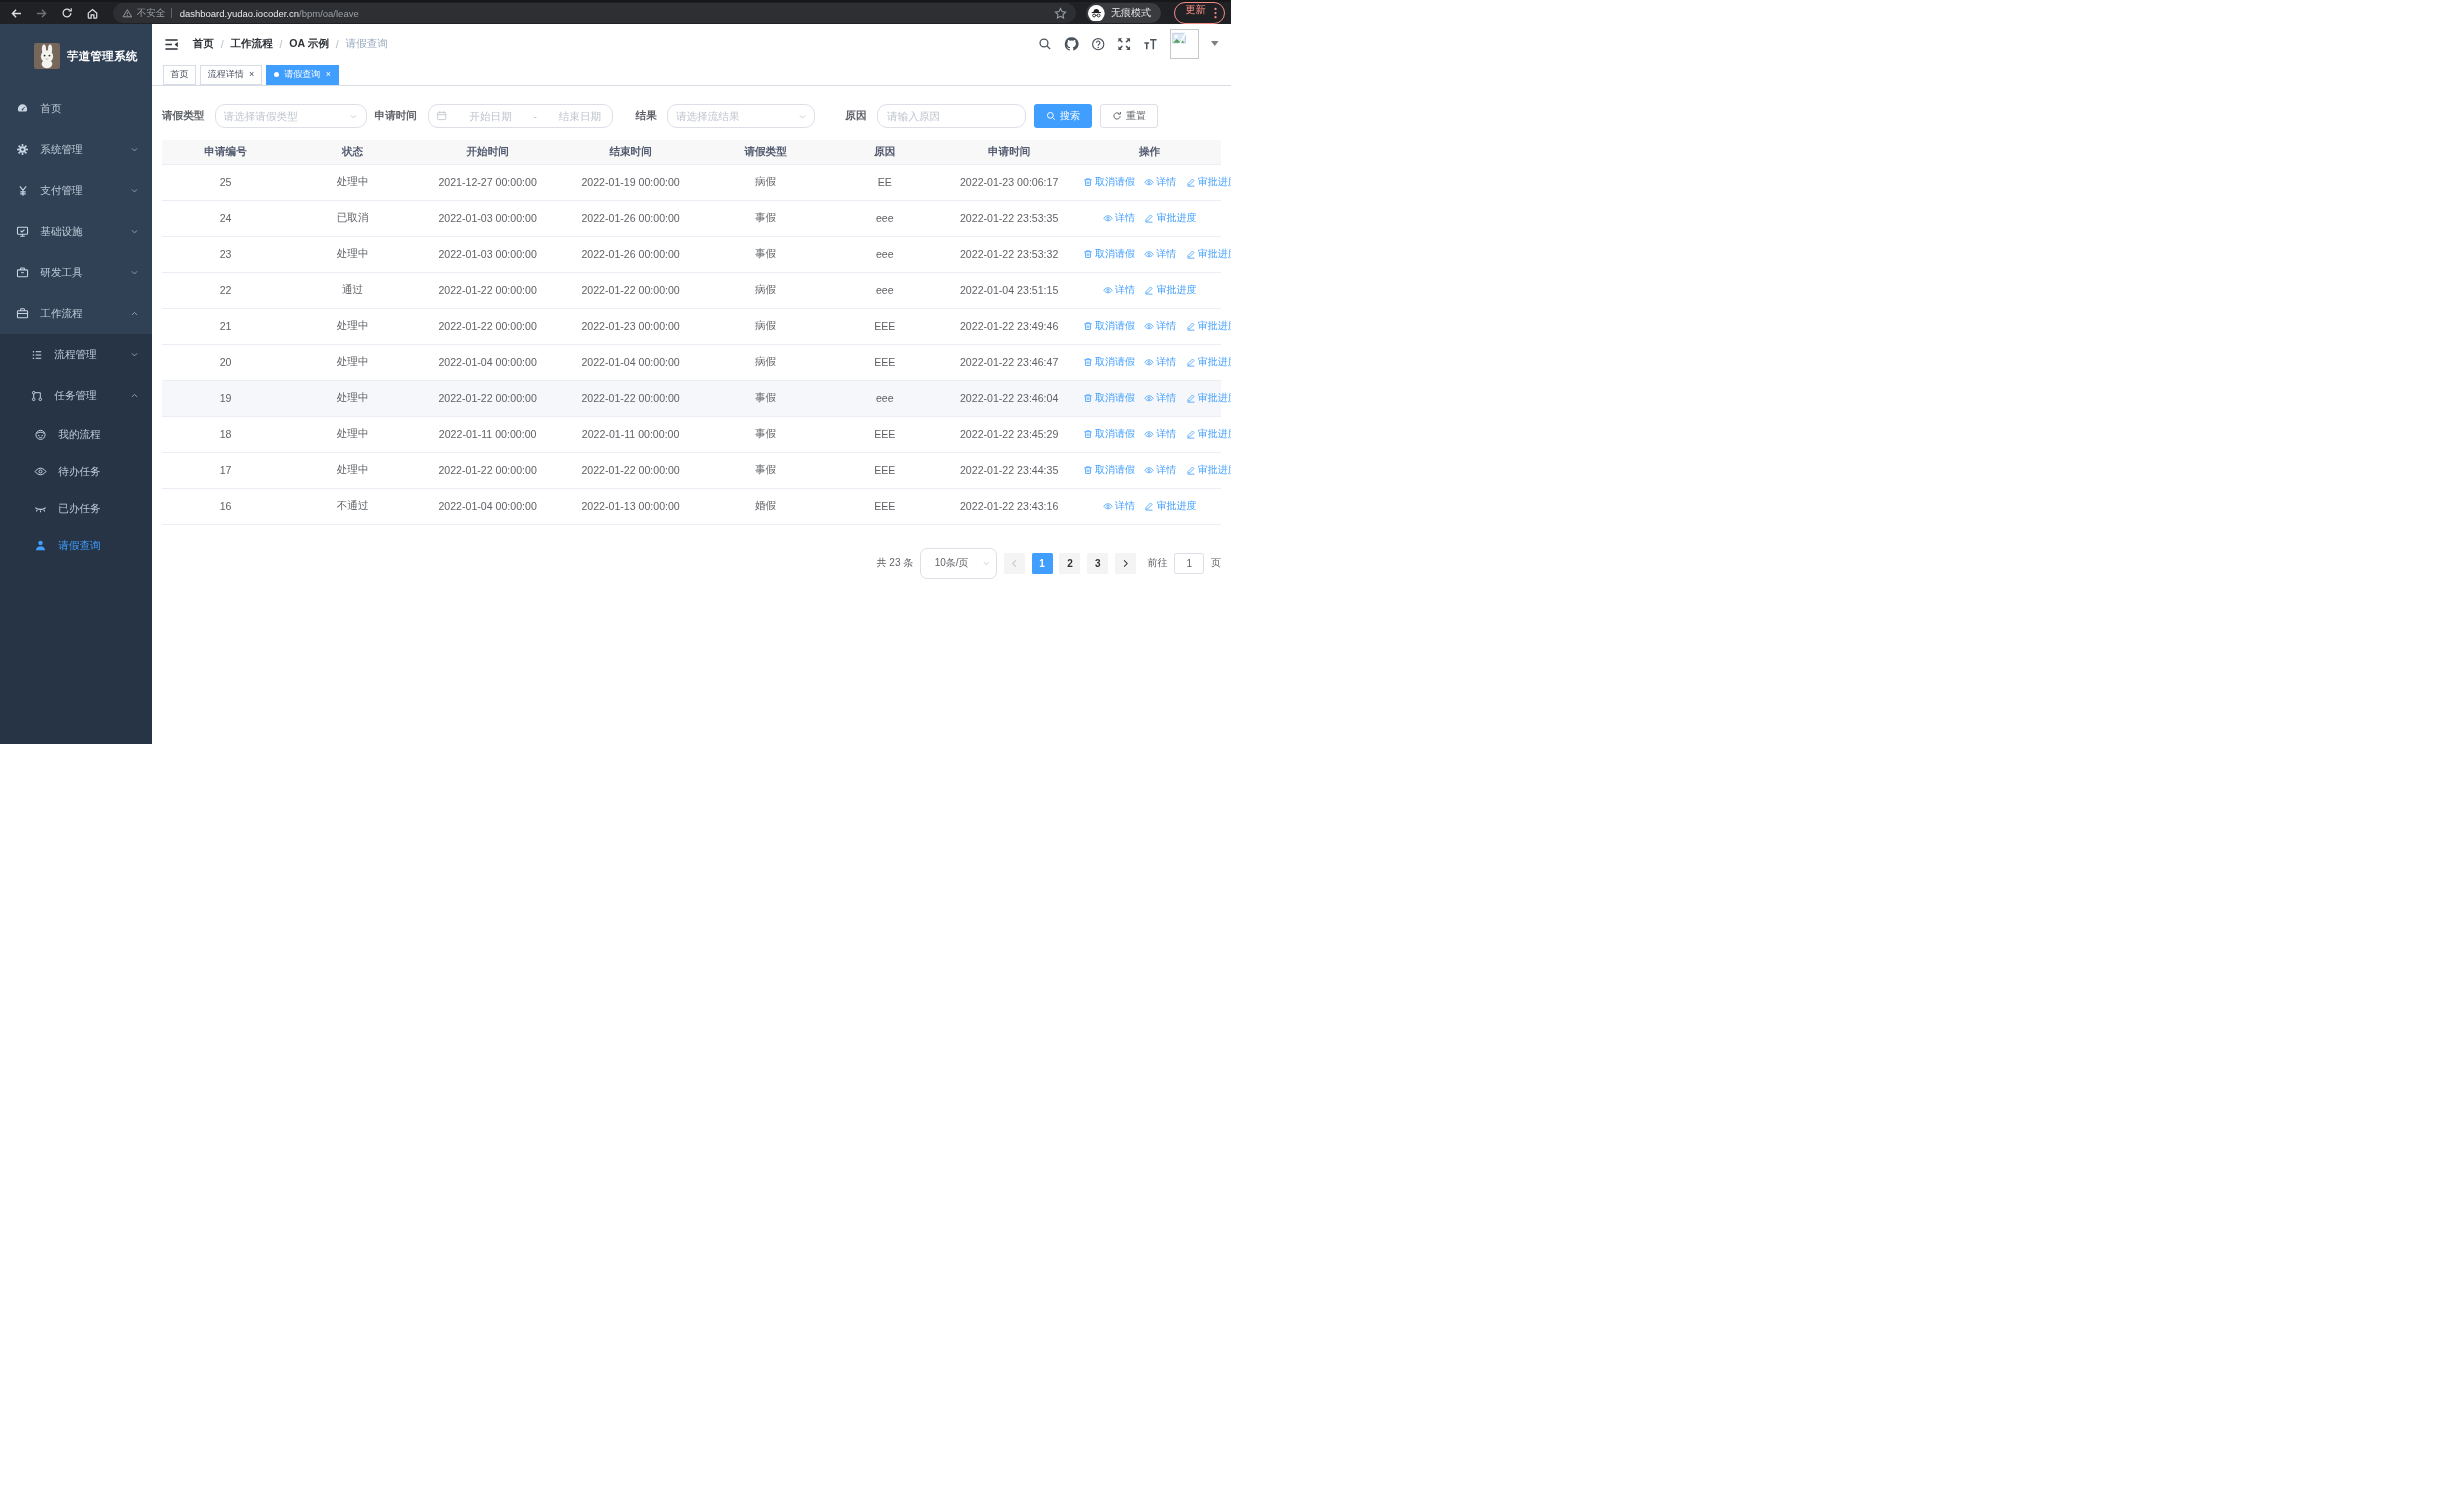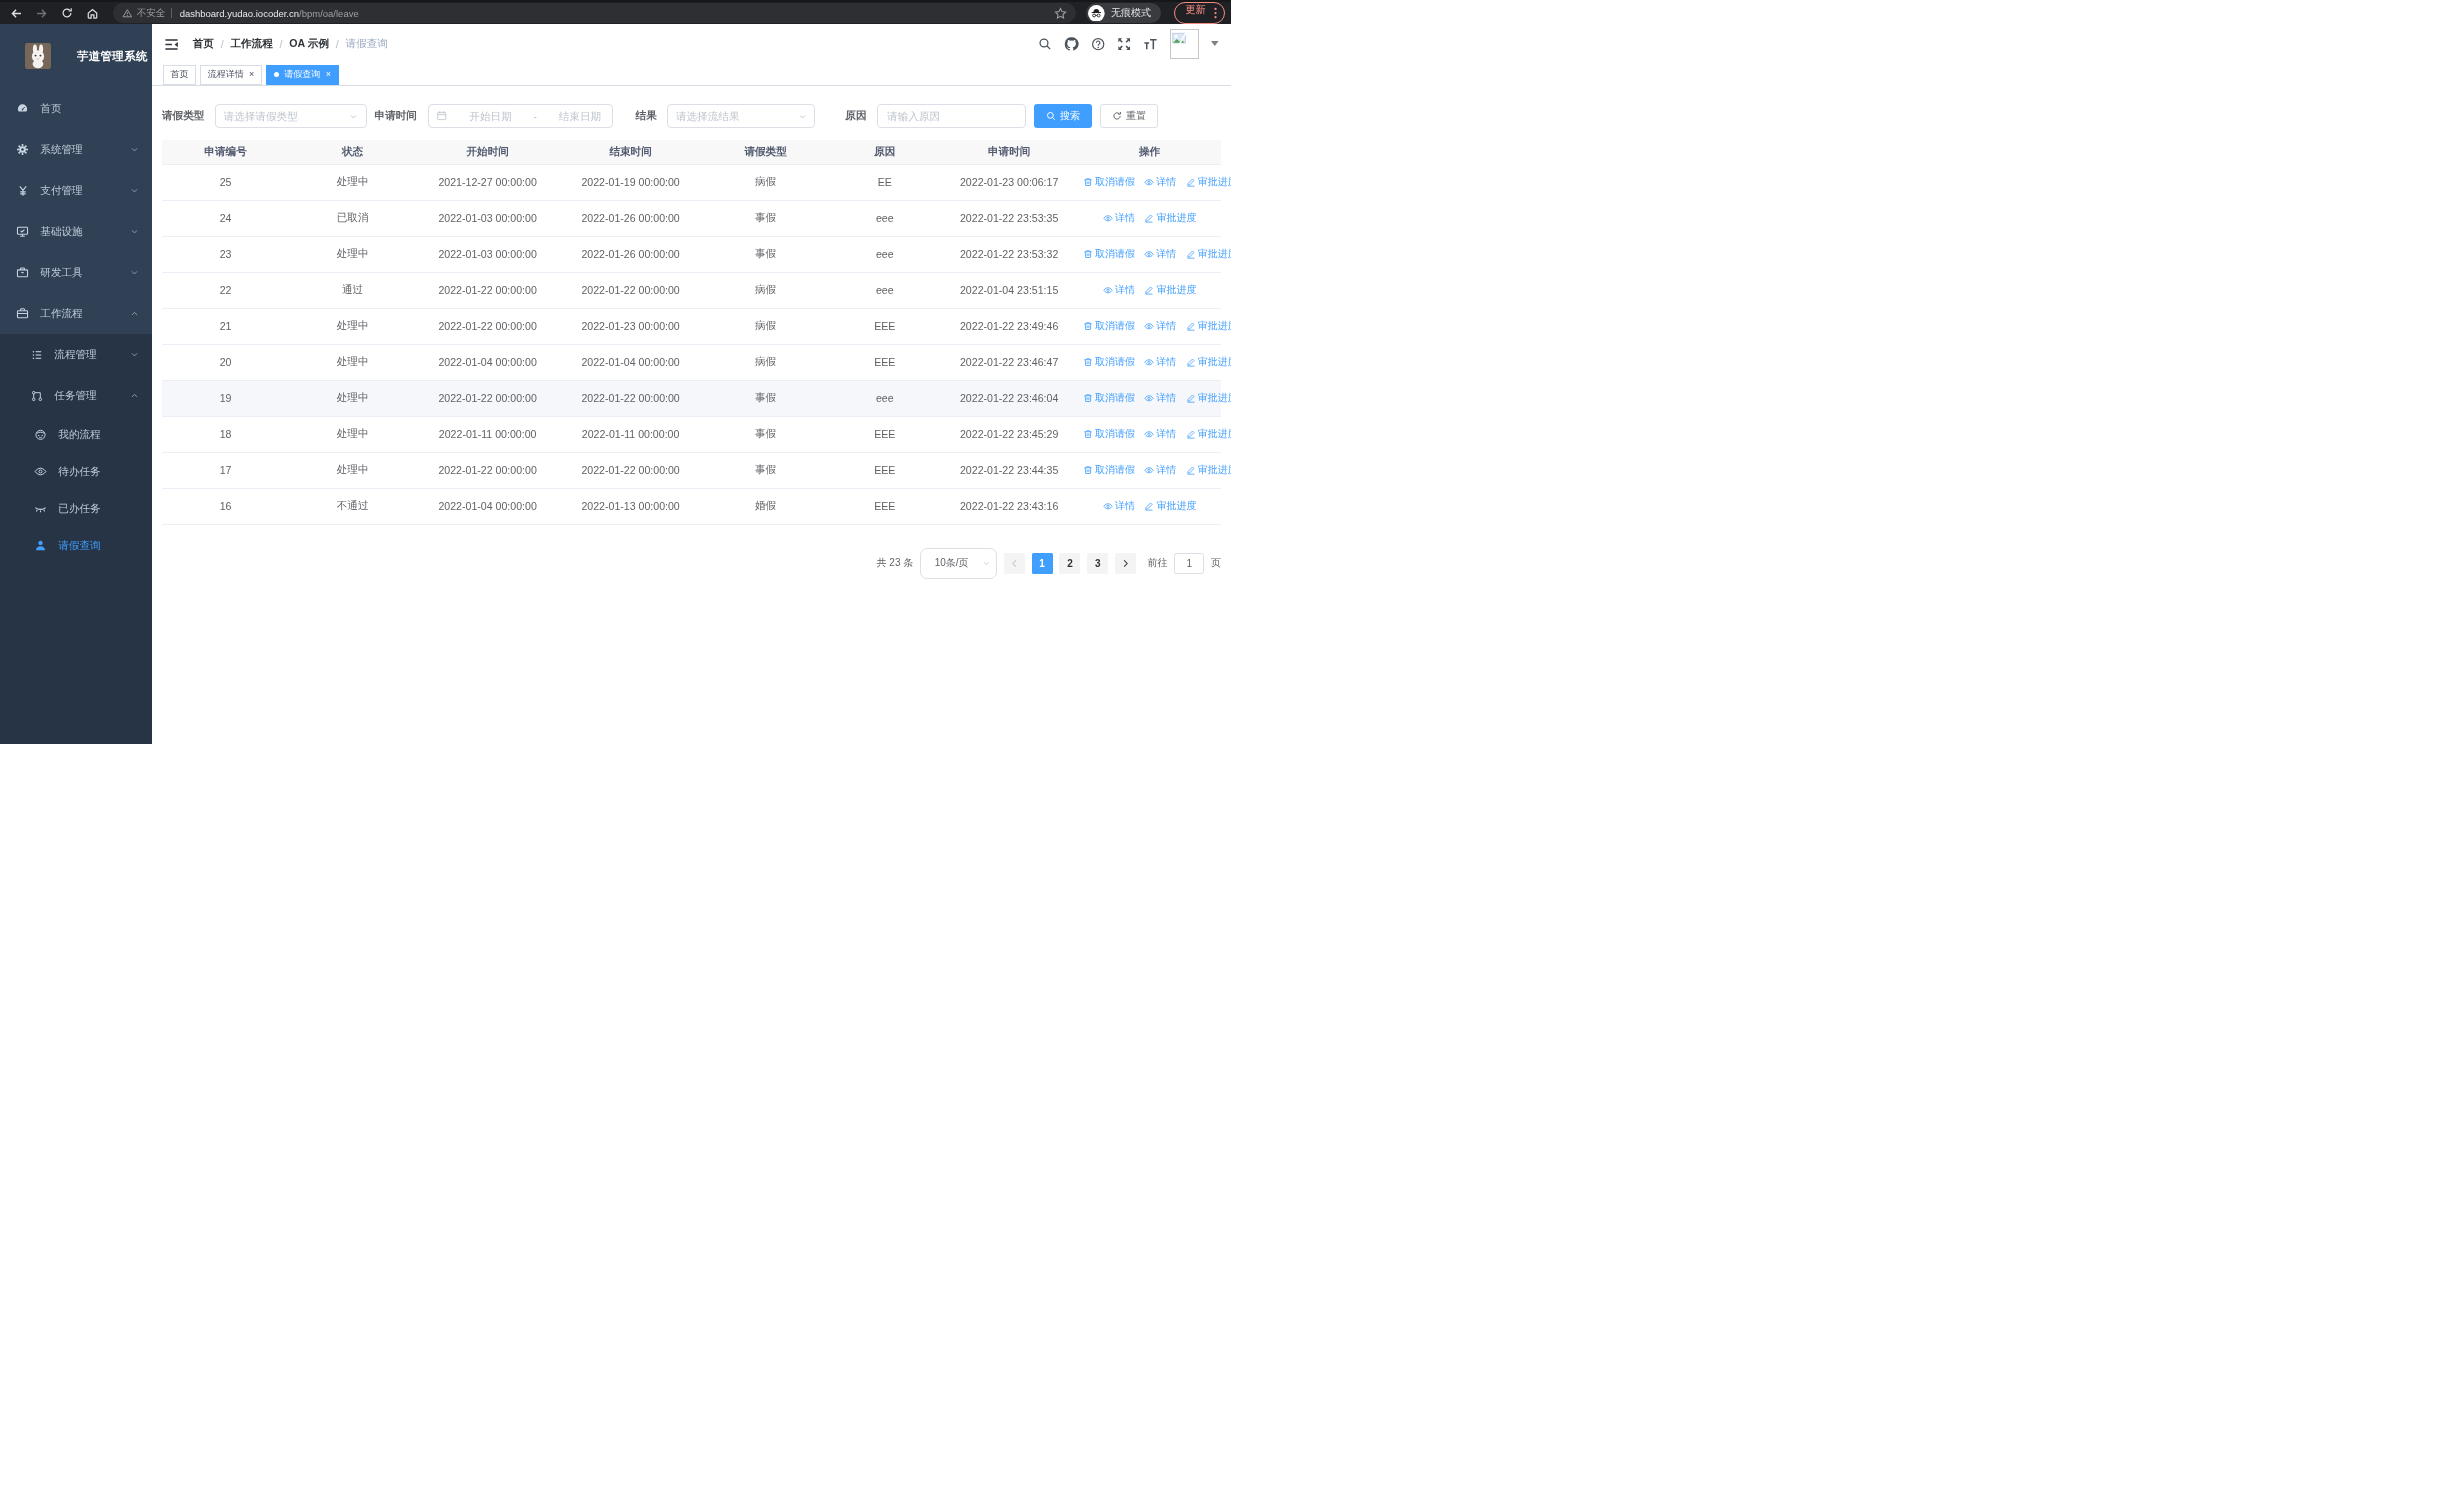--- a/index.html
+++ b/index.html
@@ -21,21 +21,21 @@
   .url-pill .path{color:#9aa0a6}
   .url-pill .sp{flex:1}
   .incog{display:flex;align-items:center;gap:6px;background:#3a3b3f;border-radius:10.6px;height:20.5px;
     padding:0 10px 0 2.3px;color:#e8eaed;font-size:10px;flex-shrink:0}
   .update-pill{display:flex;gap:8.4px;border:1.1px solid #f28b82;border-radius:11.4px;
     height:22px;padding:0 6.8px 0 10.6px;color:#f28b82;font-size:10.3px;margin-left:7.6px;flex-shrink:0}
 
   
   .app{display:flex;height:720px}
   .sidebar{width:152px;background:#304156;flex-shrink:0;display:flex;flex-direction:column;overflow:hidden}
-  .logo-row{height:64px;display:flex;align-items:center;padding-left:25px;gap:26px;flex-shrink:0}
+  .logo-row{height:64px;display:flex;align-items:center;padding-left:34px;gap:7px;flex-shrink:0}
   .logo-img{width:26px;height:26px;border-radius:2.3px;overflow:hidden;flex-shrink:0}
   .app-title{color:#fff;font-size:11.4px;font-weight:700;letter-spacing:0.4px}
   .menu{flex:1;display:flex;flex-direction:column}
   .mi{display:flex;align-items:center;color:#bfcbd9;font-size:10.6px;cursor:pointer;flex-shrink:0}
   .mi .mico{width:13.7px;height:13.7px;margin-right:10.6px;color:#c9d4e3}
   .mi .chev{margin-left:auto;margin-right:13px;width:9px;height:9px;color:#9aa5b5}
   .lv1{height:41px;padding-left:16px}
   .lv2{height:41px;padding-left:30px}
   .lv3{height:37px;padding-left:34px}
   .submenu{background:#263445;padding-bottom:183px}
@@ -58,21 +58,21 @@
   .tag{height:20px;display:flex;align-items:center;gap:5.3px;padding:0 6.8px;border:0.8px solid #d8dce5;
     background:#fff;color:#495060;font-size:9px;cursor:pointer}
   .tag .x{font-size:9px;line-height:1;cursor:pointer}
   .tag.active{background:#409eff;border-color:#409eff;color:#fff}
   .tag .dot{width:5.3px;height:5.3px;border-radius:50%;background:#fff}
 
   
   .content{flex:1;padding:18px 10px 0 10px;background:#fff;overflow:hidden}
   .filter-row{display:flex;align-items:center}
   .flabel{font-size:10.6px;color:#5f6368;font-weight:600;margin-right:10.6px;white-space:nowrap}
-  .box{height:24px;border:0.8px solid #dcdfe6;border-radius:4px;background:#fff;display:flex;align-items:center}
+  .box{height:24px;border:0.8px solid #dcdfe6;border-radius:10px;background:#fff;display:flex;align-items:center}
   .box input{border:none;outline:none;font-size:10.6px;color:#606266;width:100%;font-family:inherit;background:transparent}
   ::placeholder{color:#bfc4cc;opacity:1}
   .sel{width:152px;padding:0 7.6px;justify-content:space-between;cursor:pointer}
   .sel .chevi{color:#c0c4cc;width:9px;height:9px;flex-shrink:0}
   .daterange{width:185px;padding:0 7.6px;gap:19px;color:#bfc4cc;margin-right:23px}
   .daterange .cal{color:#c0c4cc;flex-shrink:0}
   .daterange input{text-align:center;min-width:0}
   .daterange .dash{color:#bfc4cc;font-size:10px}
   .inp{width:149px;padding:0 9px}
   .btn{height:24px;border-radius:3px;font-size:10px;display:inline-flex;align-items:center;gap:3.8px;

